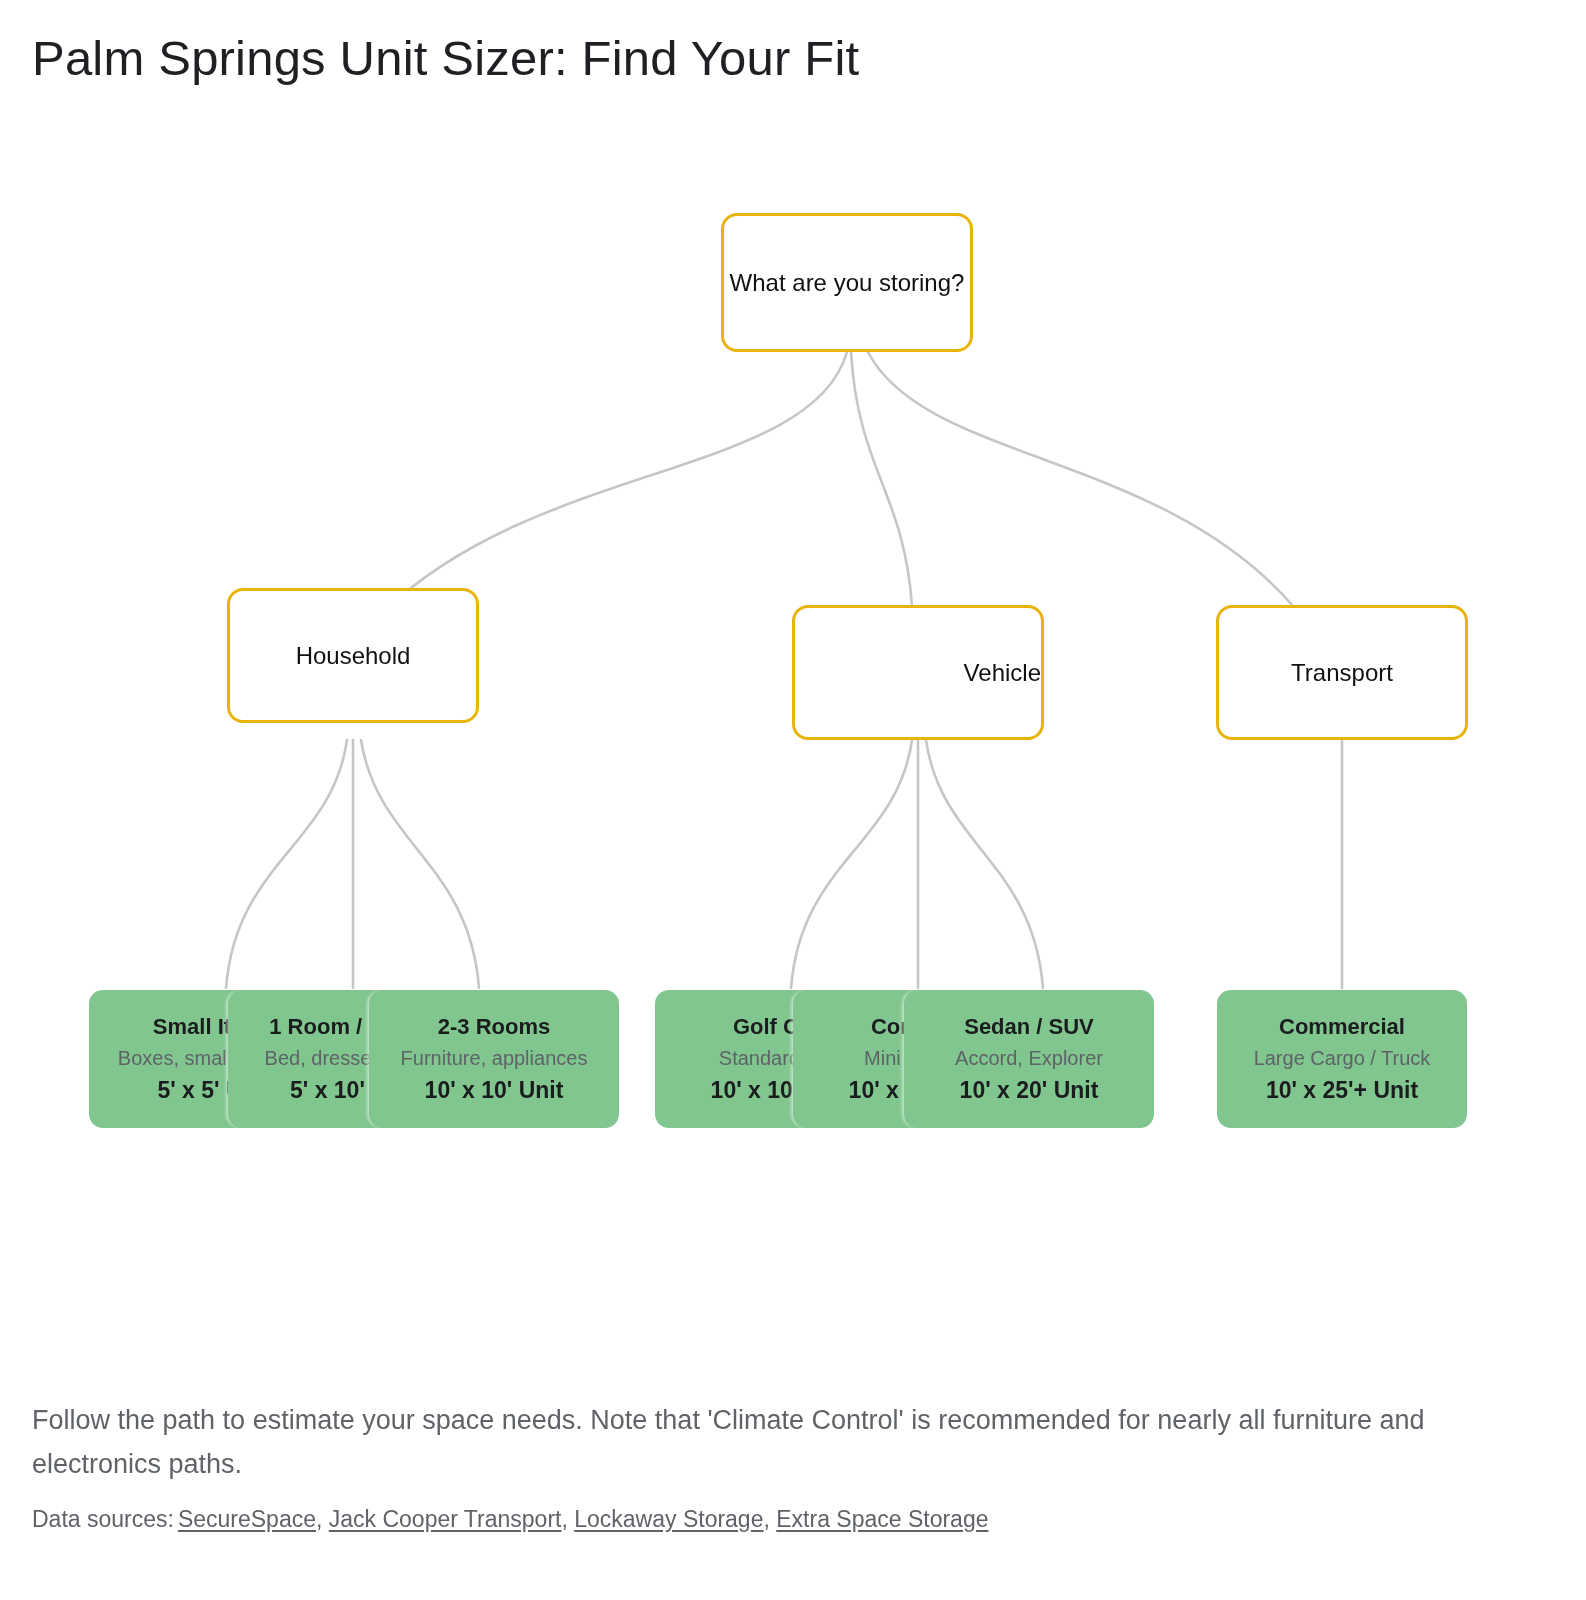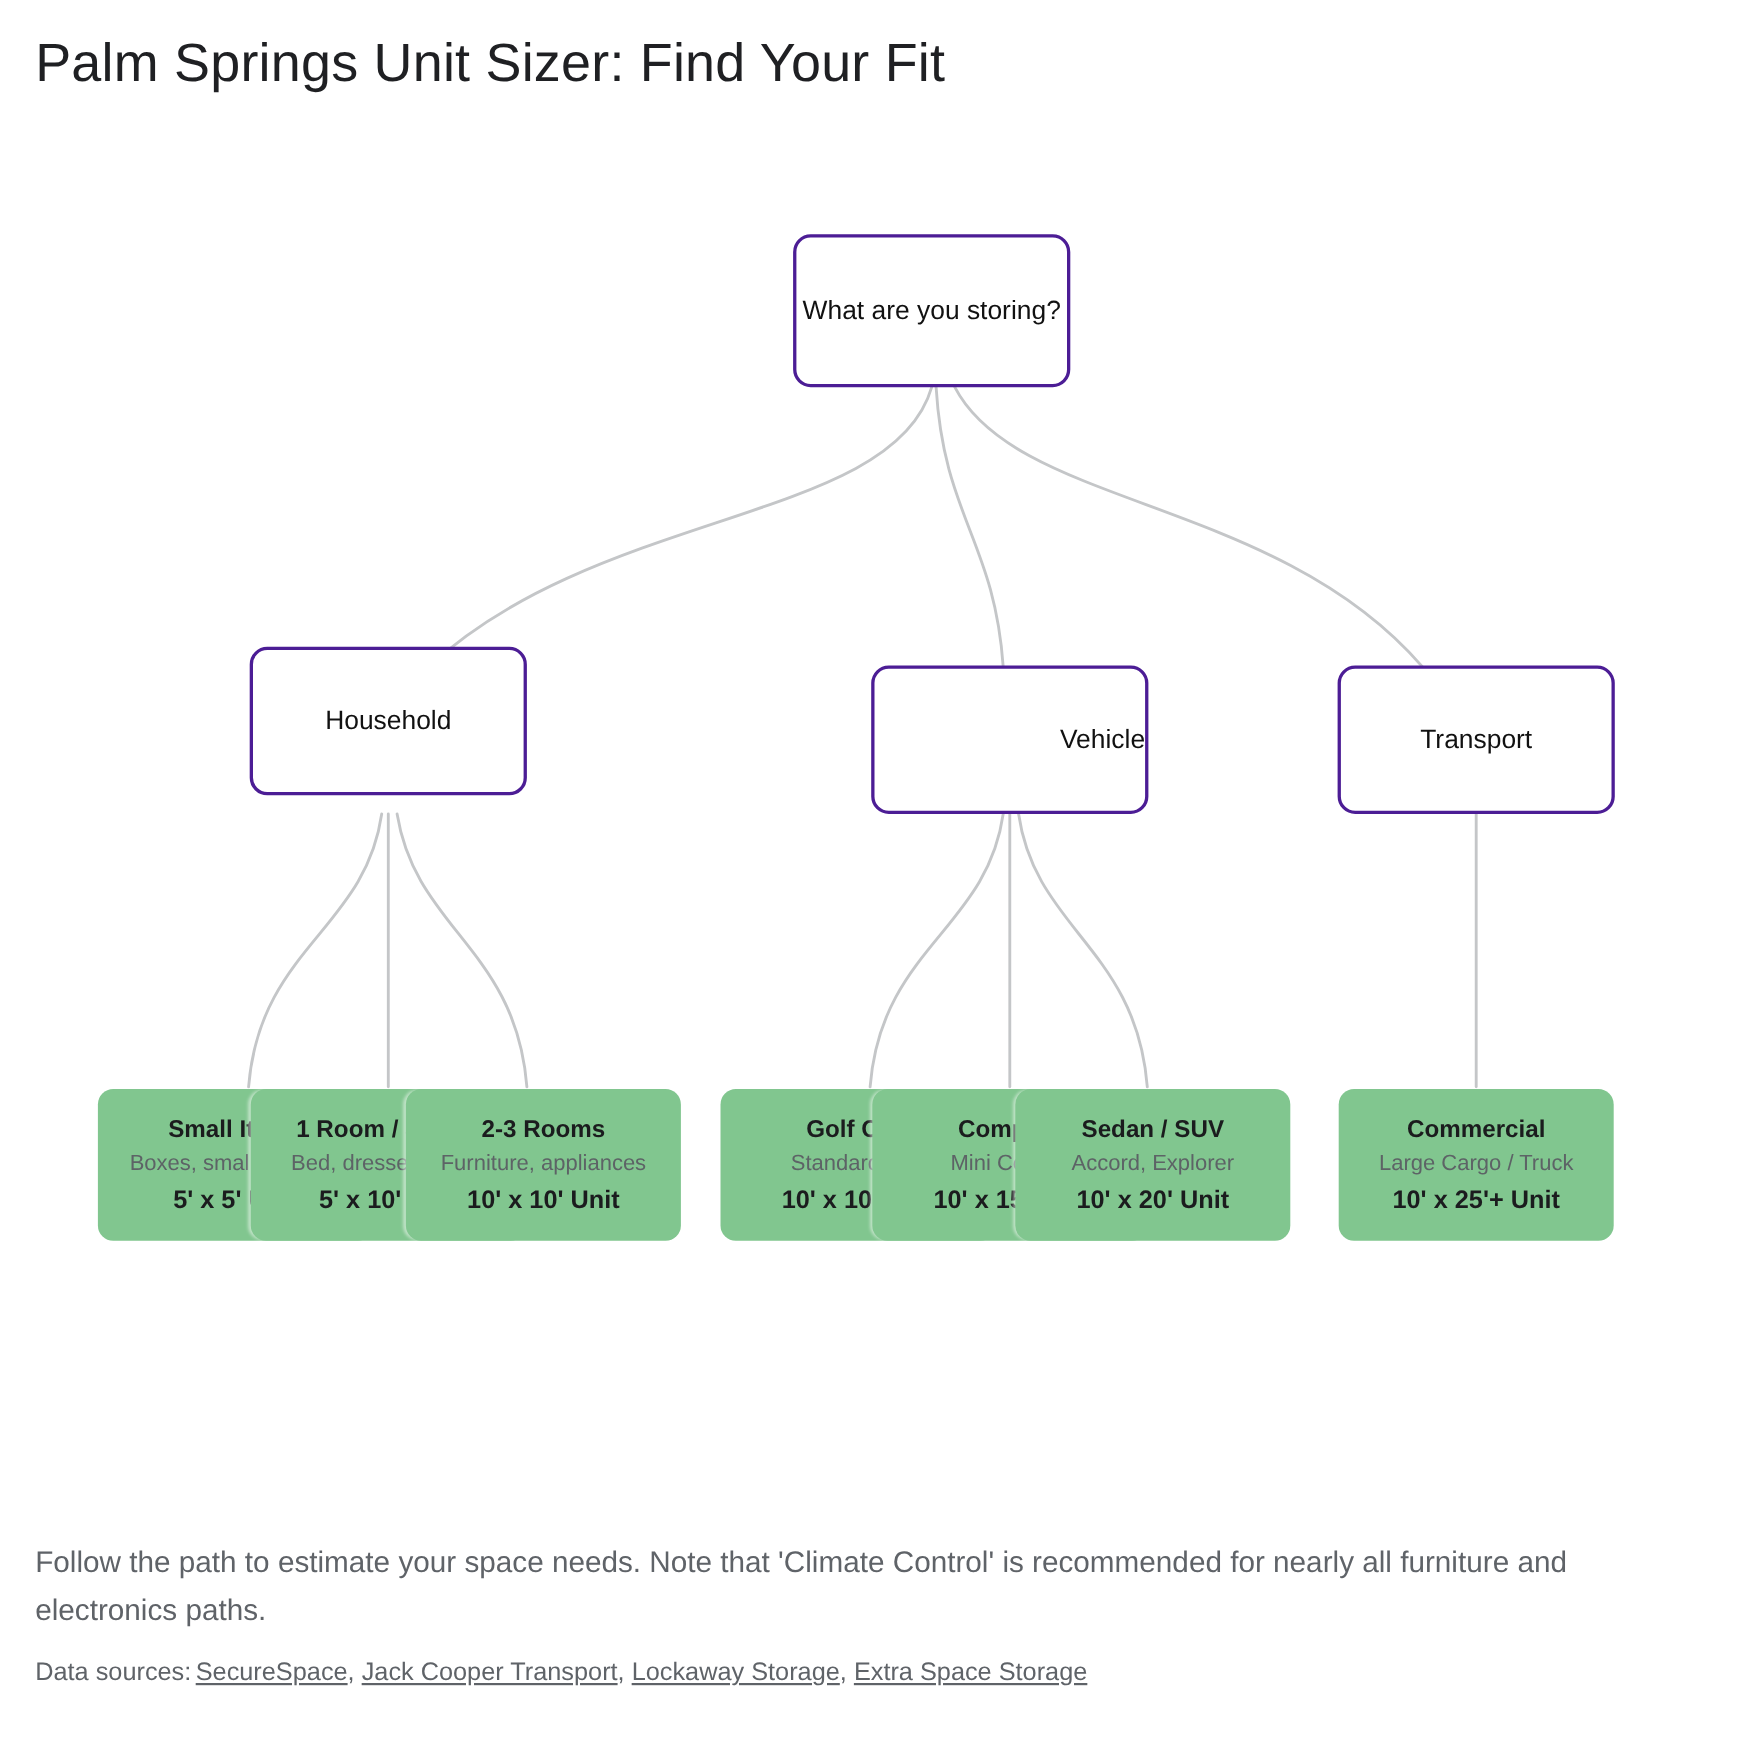--- a/index.html
+++ b/index.html
@@ -15,21 +15,21 @@
     font-size: 49px; font-weight: 500; letter-spacing: 0.2px;
     color: #1f2023; margin: 0; white-space: nowrap;
   }
   svg.edges { position: absolute; left: 0; top: 0; width: 1586px; height: 1600px; }
   svg.edges path { fill: none; stroke: #c4c6c8; stroke-width: 2.6px; stroke-linecap: round; }
 
   .node {
     position: absolute; box-sizing: border-box;
     width: 252px; height: 135px;
     background: #ffffff;
-    border: 3px solid #4c1d95;
+    border: 3px solid #eab308;
     border-radius: 16px;
     display: flex; align-items: center; justify-content: center;
     font-size: 24px; font-weight: 500; color: #111111;
     white-space: nowrap; overflow: hidden;
   }
   .node.root { left: 721px; top: 213px; height: 139px; }
   .node.household { left: 227px; top: 588px; }
   .node.vehicle   { left: 792px; top: 605px; justify-content: flex-end; }
   .node.business  { left: 1216px; top: 605px; }
 
@@ -44,21 +44,21 @@
     white-space: nowrap;
   }
   .leaf .t  { font-size: 22px; font-weight: 700; color: #1b1c1e; }
   .leaf .st { font-size: 20px; font-weight: 400; color: #5d6366; }
   .leaf .sz { font-size: 23px; font-weight: 700; color: #1b1c1e; }
   .leaf.l1 { left: 89px;  }
   .leaf.l2 { left: 228px; }
   .leaf.l3 { left: 369px; text-align: center; }
   .leaf.l4 { left: 655px; }
   .leaf.l5 { left: 793px; }
-  .leaf.l6 { left: 923px; border-radius: 14px; }
+  .leaf.l6 { left: 904px; border-radius: 14px; }
   .leaf.l7 { left: 1217px; }
 
   .note {
     position: absolute; left: 32px; top: 1398px; width: 1505px;
     font-size: 27px; line-height: 44px; color: #5f6368; margin: 0;
   }
   .sources {
     position: absolute; left: 32px; top: 1506px; width: 1505px;
     font-size: 23px; color: #5f6368; margin: 0;
   }

